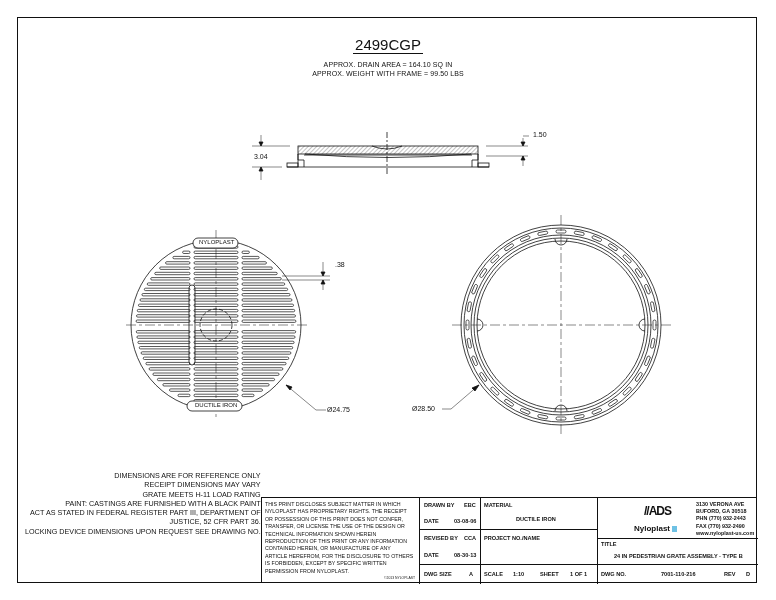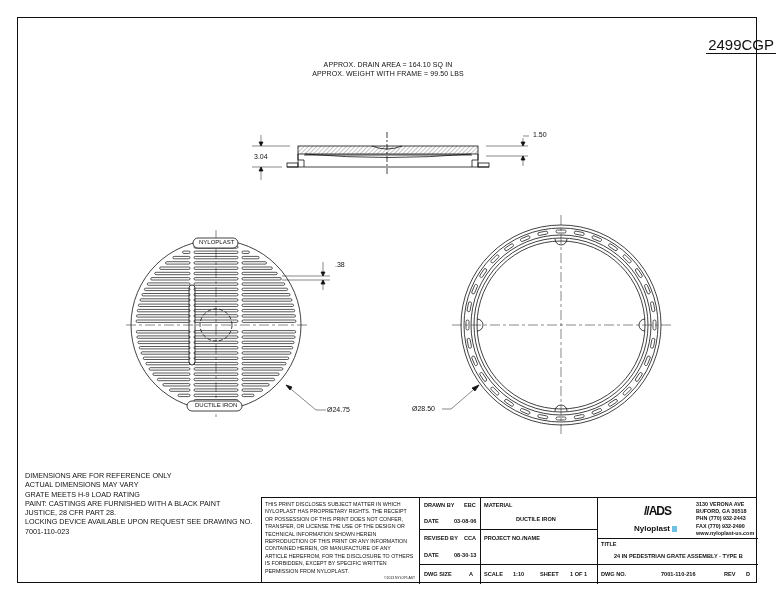--- a/index.html
+++ b/index.html
@@ -1,24 +1,24 @@
 <!DOCTYPE html>
 <html><head>
 <meta charset="utf-8">
 <style>
   html,body{margin:0;padding:0;background:#fff;}
   body{width:776px;height:600px;position:relative;overflow:hidden;font-family:"Liberation Sans",sans-serif;color:#111;}
   .sheet{position:absolute;left:17px;top:17px;width:740px;height:566px;border:1.5px solid #111;box-sizing:border-box;}
   svg.drawing{position:absolute;left:0;top:0;}
-  .title-main{position:absolute;left:0;width:776px;top:36px;text-align:right;font-size:15px;}
+  .title-main{position:absolute;left:0;width:776px;top:36px;text-align:center;font-size:15px;}
   .title-main span{border-bottom:1px solid #111;padding:0 2px;}
   .subline{position:absolute;left:0;width:776px;text-align:center;font-size:7px;letter-spacing:0.1px;}
   .dimlabel{position:absolute;font-size:7px;}
   .notes{position:absolute;left:25px;top:471px;font-size:7.2px;line-height:9.3px;}
-  .notes div{white-space:nowrap;}
+  .notes div{white-space:nowrap;text-align:right;}
   .tb{position:absolute;left:261px;top:497px;width:496px;height:86px;border-top:1.5px solid #111;border-left:1px solid #111;box-sizing:border-box;font-size:5.6px;}
   .cell{position:absolute;box-sizing:border-box;}
   .disc{left:0;top:0;width:158px;height:86px;border-right:1.5px solid #111;padding:3px 3px;line-height:7.4px;font-size:5.3px;}
   .disc .copy{position:absolute;right:4px;bottom:2px;font-size:3.4px;}
   .hl{position:absolute;height:0;border-top:1px solid #111;}
   .vl{position:absolute;width:0;border-left:1px solid #111;}
   .lbl{position:absolute;font-size:5.6px;font-weight:bold;white-space:nowrap;}
   .logo{position:absolute;left:352px;top:6px;width:82px;height:32px;}
   .logo .ads{position:absolute;left:6px;top:0;font-size:12px;font-weight:bold;letter-spacing:-1px;margin-left:24px;}
   .logo .nylo{position:absolute;left:20px;top:20px;font-size:8px;font-weight:bold;}
@@ -231,26 +231,26 @@
 <div class="dimlabel" style="left:254px;top:153px">3.04</div>
 <div class="dimlabel" style="left:533px;top:131px">1.50</div>
 <div class="dimlabel" style="left:199px;top:239px;font-size:6px">NYLOPLAST</div>
 <div class="dimlabel" style="left:195px;top:402px;font-size:6px">DUCTILE IRON</div>
 <div class="dimlabel" style="left:335px;top:261px">.38</div>
 <div class="dimlabel" style="left:327px;top:406px">Ø24.75</div>
 <div class="dimlabel" style="left:412px;top:405px">Ø28.50</div>
 
 <div class="notes">
   <div>DIMENSIONS ARE FOR REFERENCE ONLY</div>
-  <div>ACTUAL DIMENSIONS MAY VARY</div>
-  <div>GRATE MEETS H-9 LOAD RATING</div>
+  <div>RECEIPT DIMENSIONS MAY VARY</div>
+  <div>GRATE MEETS H-11 LOAD RATING</div>
   <div>PAINT:  CASTINGS ARE FURNISHED WITH A BLACK PAINT</div>
-  <div>JUSTICE, 28 CFR PART 28.</div>
-  <div>LOCKING DEVICE AVAILABLE UPON REQUEST SEE DRAWING NO.</div>
-  <div>7001-110-023</div>
+  <div>ACT AS STATED IN FEDERAL REGISTER PART III, DEPARTMENT OF</div>
+  <div>JUSTICE, 52 CFR PART 36.</div>
+  <div>LOCKING DEVICE DIMENSIONS UPON REQUEST SEE DRAWING NO.</div>
 </div>
 
 <div class="tb">
   <div class="cell disc">
     <div>THIS PRINT DISCLOSES SUBJECT MATTER IN WHICH</div>
     <div>NYLOPLAST HAS PROPRIETARY RIGHTS.  THE RECEIPT</div>
     <div>OR POSSESSION OF THIS PRINT DOES NOT CONFER,</div>
     <div>TRANSFER, OR LICENSE THE USE OF THE DESIGN OR</div>
     <div>TECHNICAL INFORMATION SHOWN HEREIN</div>
     <div>REPRODUCTION OF THIS PRINT OR ANY INFORMATION</div>

